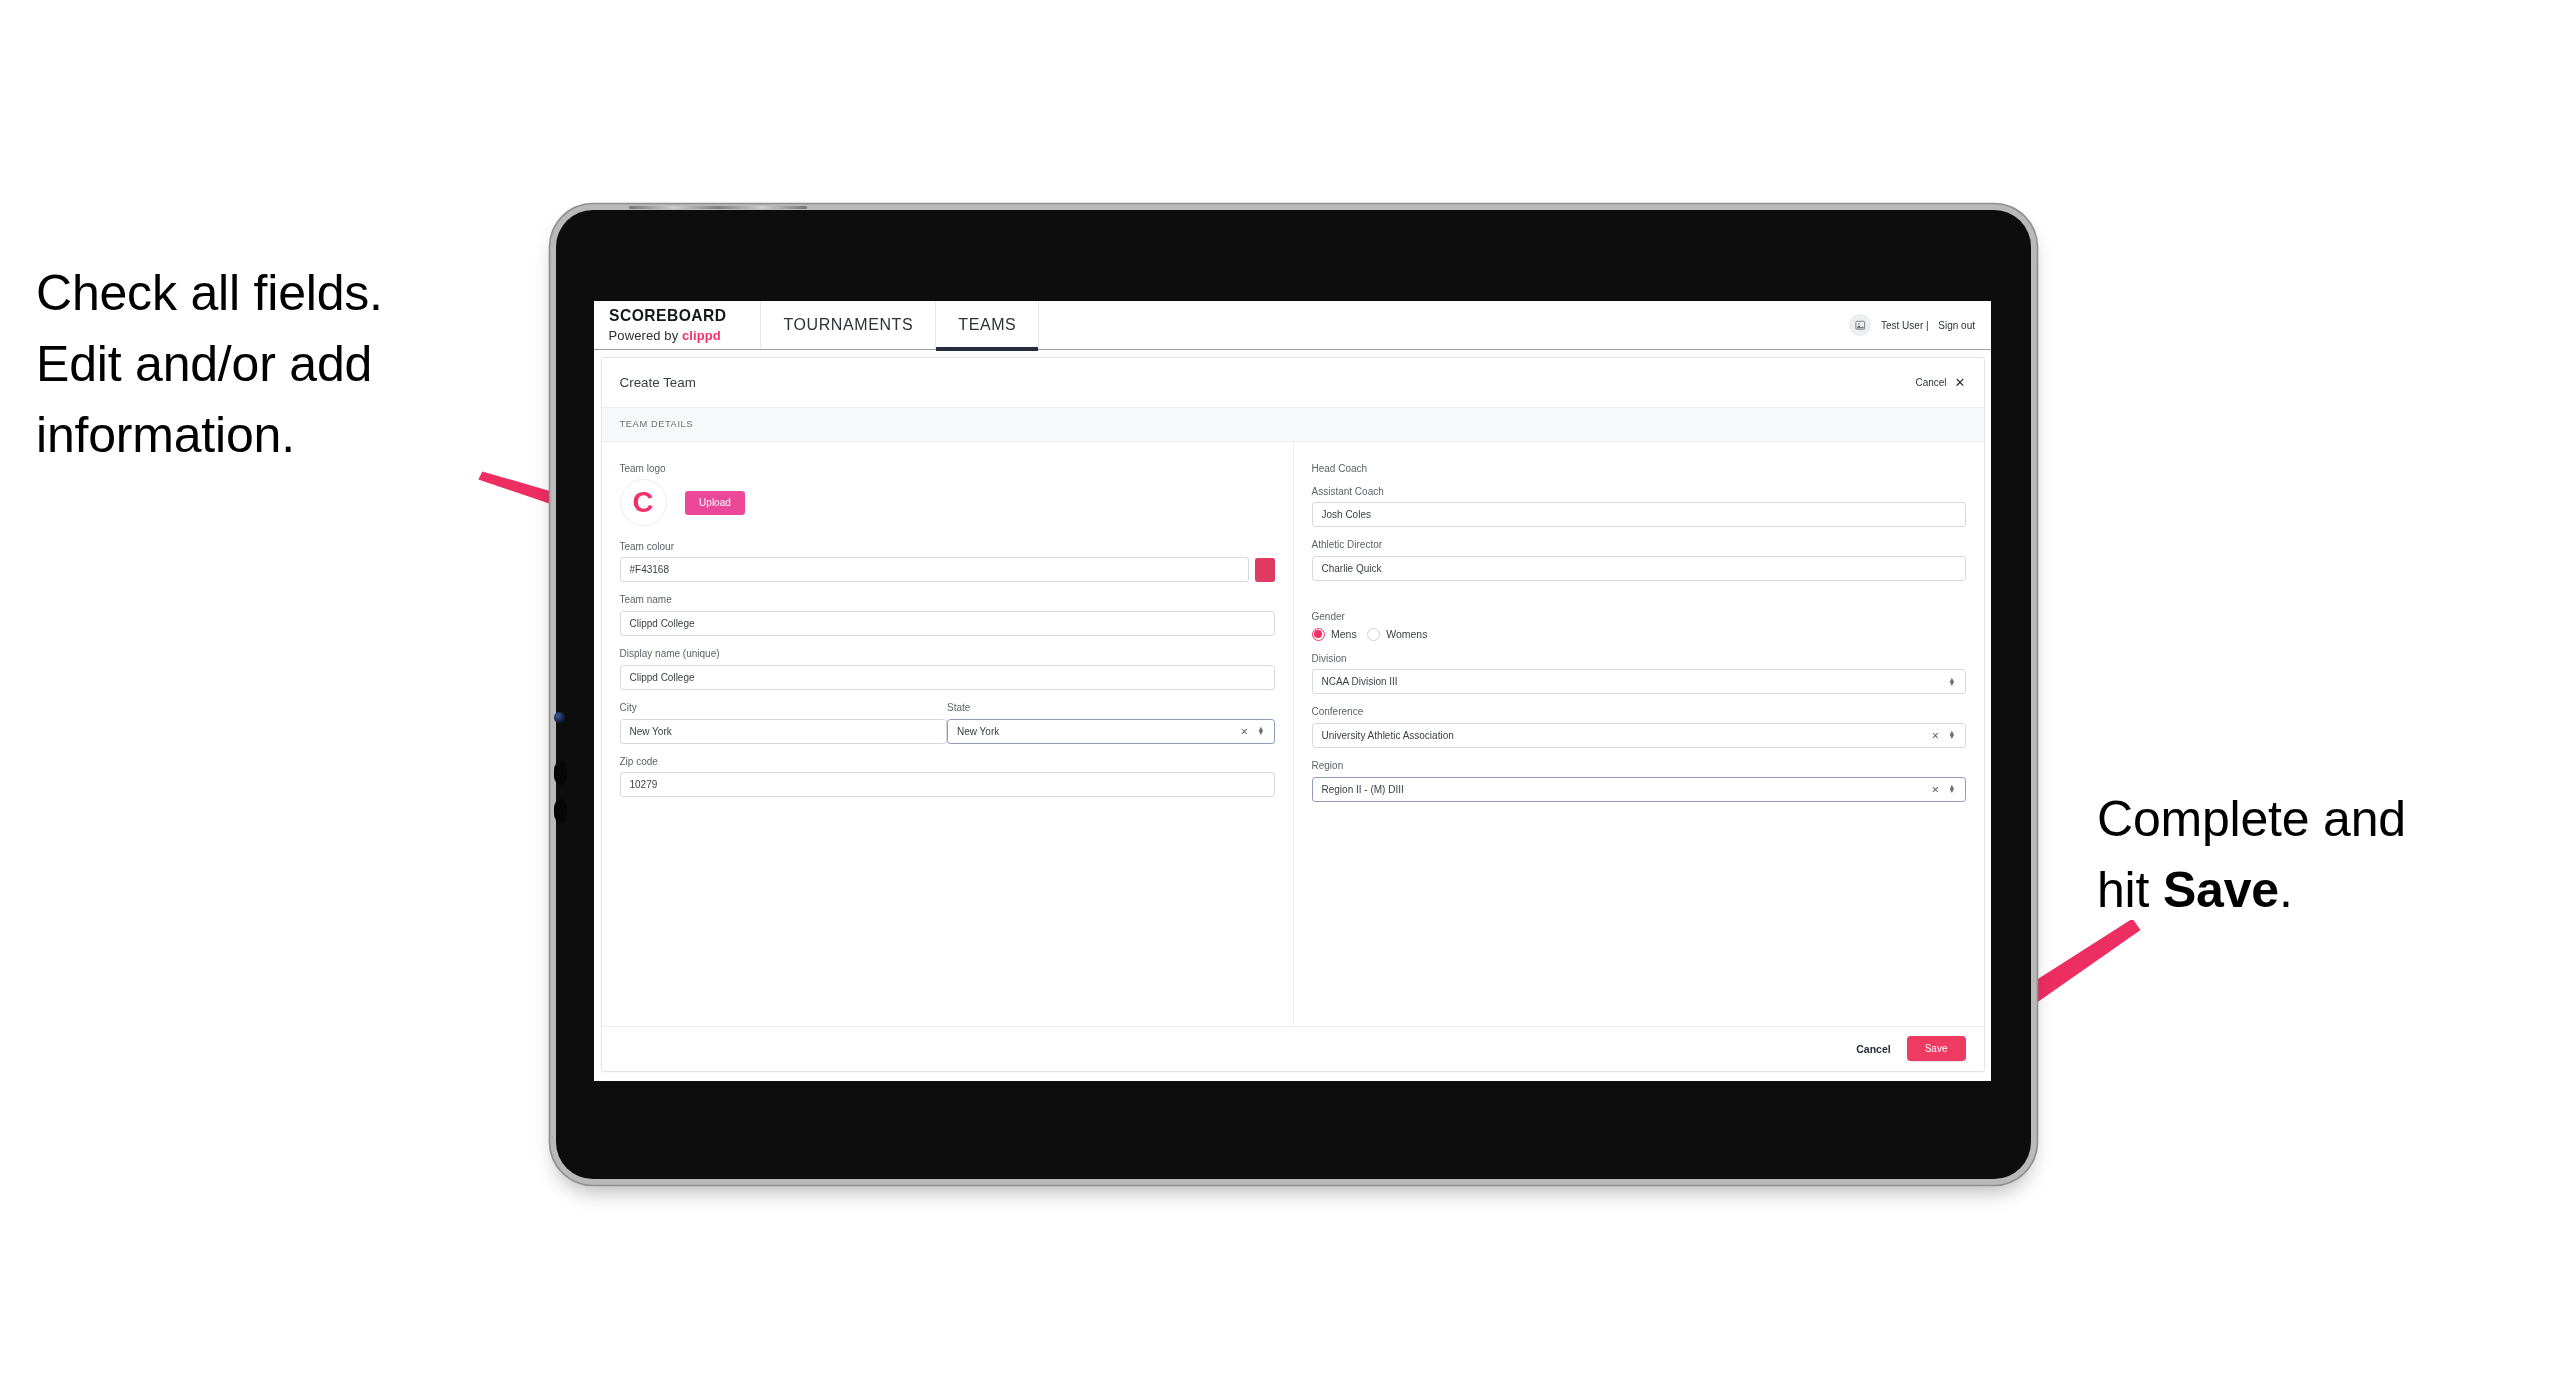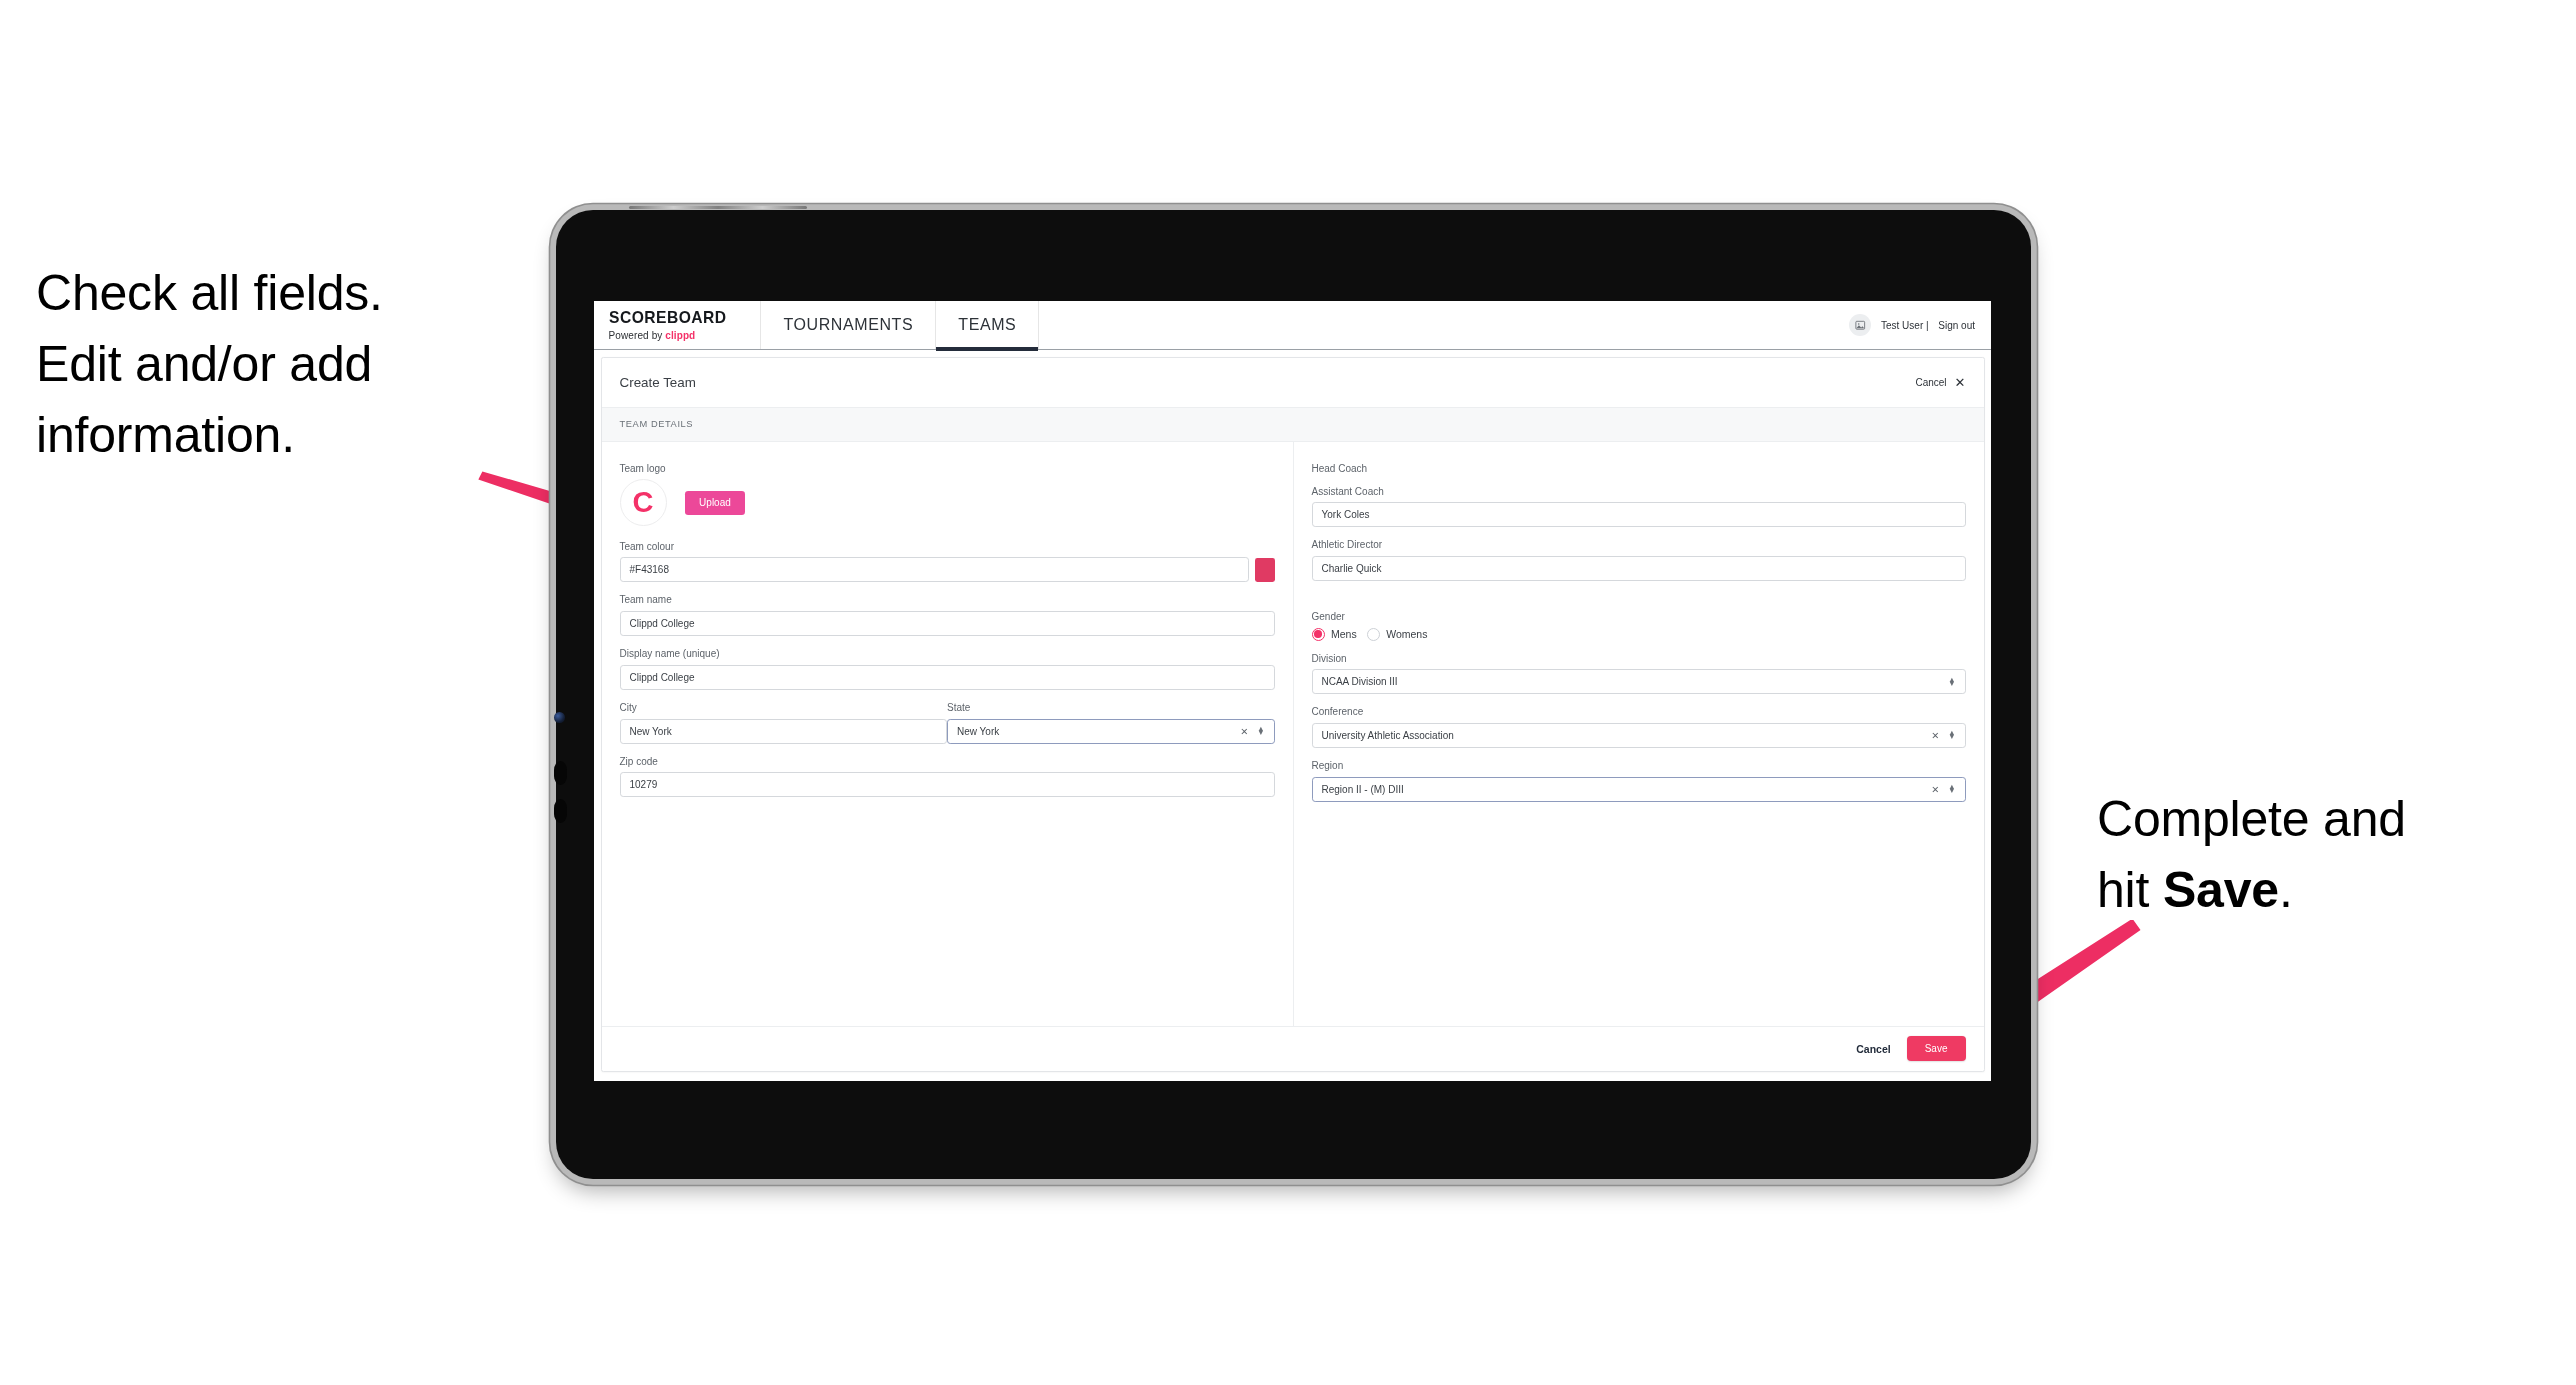--- a/index.html
+++ b/index.html
@@ -72,21 +72,21 @@
     display: flex; flex-direction: column; justify-content: center;
     padding: 0 24px 0 14.6px;
     border-right: 0.8px solid #e6e6e6;
   }
   .brand-name {
     font-size: 17px; font-weight: 700; letter-spacing: 0.5px;
     color: #15181c; line-height: 1;
     font-family: "Liberation Sans", sans-serif;
     transform: scaleX(0.92); transform-origin: left center;
   }
-  .brand-sub { font-size: 10px; color: #2c2f33; margin-top: 3.2px; letter-spacing: 0.1px; }
+  .brand-sub { font-size: 13px; color: #2c2f33; margin-top: 3.2px; letter-spacing: 0.1px; }
   .brand-sub .pink { color: #f43168; font-weight: 700; }
 
   .nav-tabs { display: flex; align-items: stretch; }
   .nav-tab {
     display: flex; align-items: center; padding: 0 22px;
     font-size: 16px; color: #2d3238; letter-spacing: 0.6px;
     border-right: 0.8px solid #e6e6e6;
     position: relative; cursor: pointer;
   }
   .nav-tab.active::after {
@@ -357,21 +357,21 @@
 
           <div class="col col-right">
 
             <div class="field">
               <label class="flabel">Head Coach</label>
             </div>
 
             <div class="field">
               <label class="flabel">Assistant Coach</label>
               <div class="finput">
-                <span>York Coles</span>
+                <span>Josh Coles</span>
               </div>
             </div>
 
             <div class="field">
               <label class="flabel">Athletic Director</label>
               <div class="finput">
                 <span>Charlie Quick</span>
               </div>
             </div>
 

